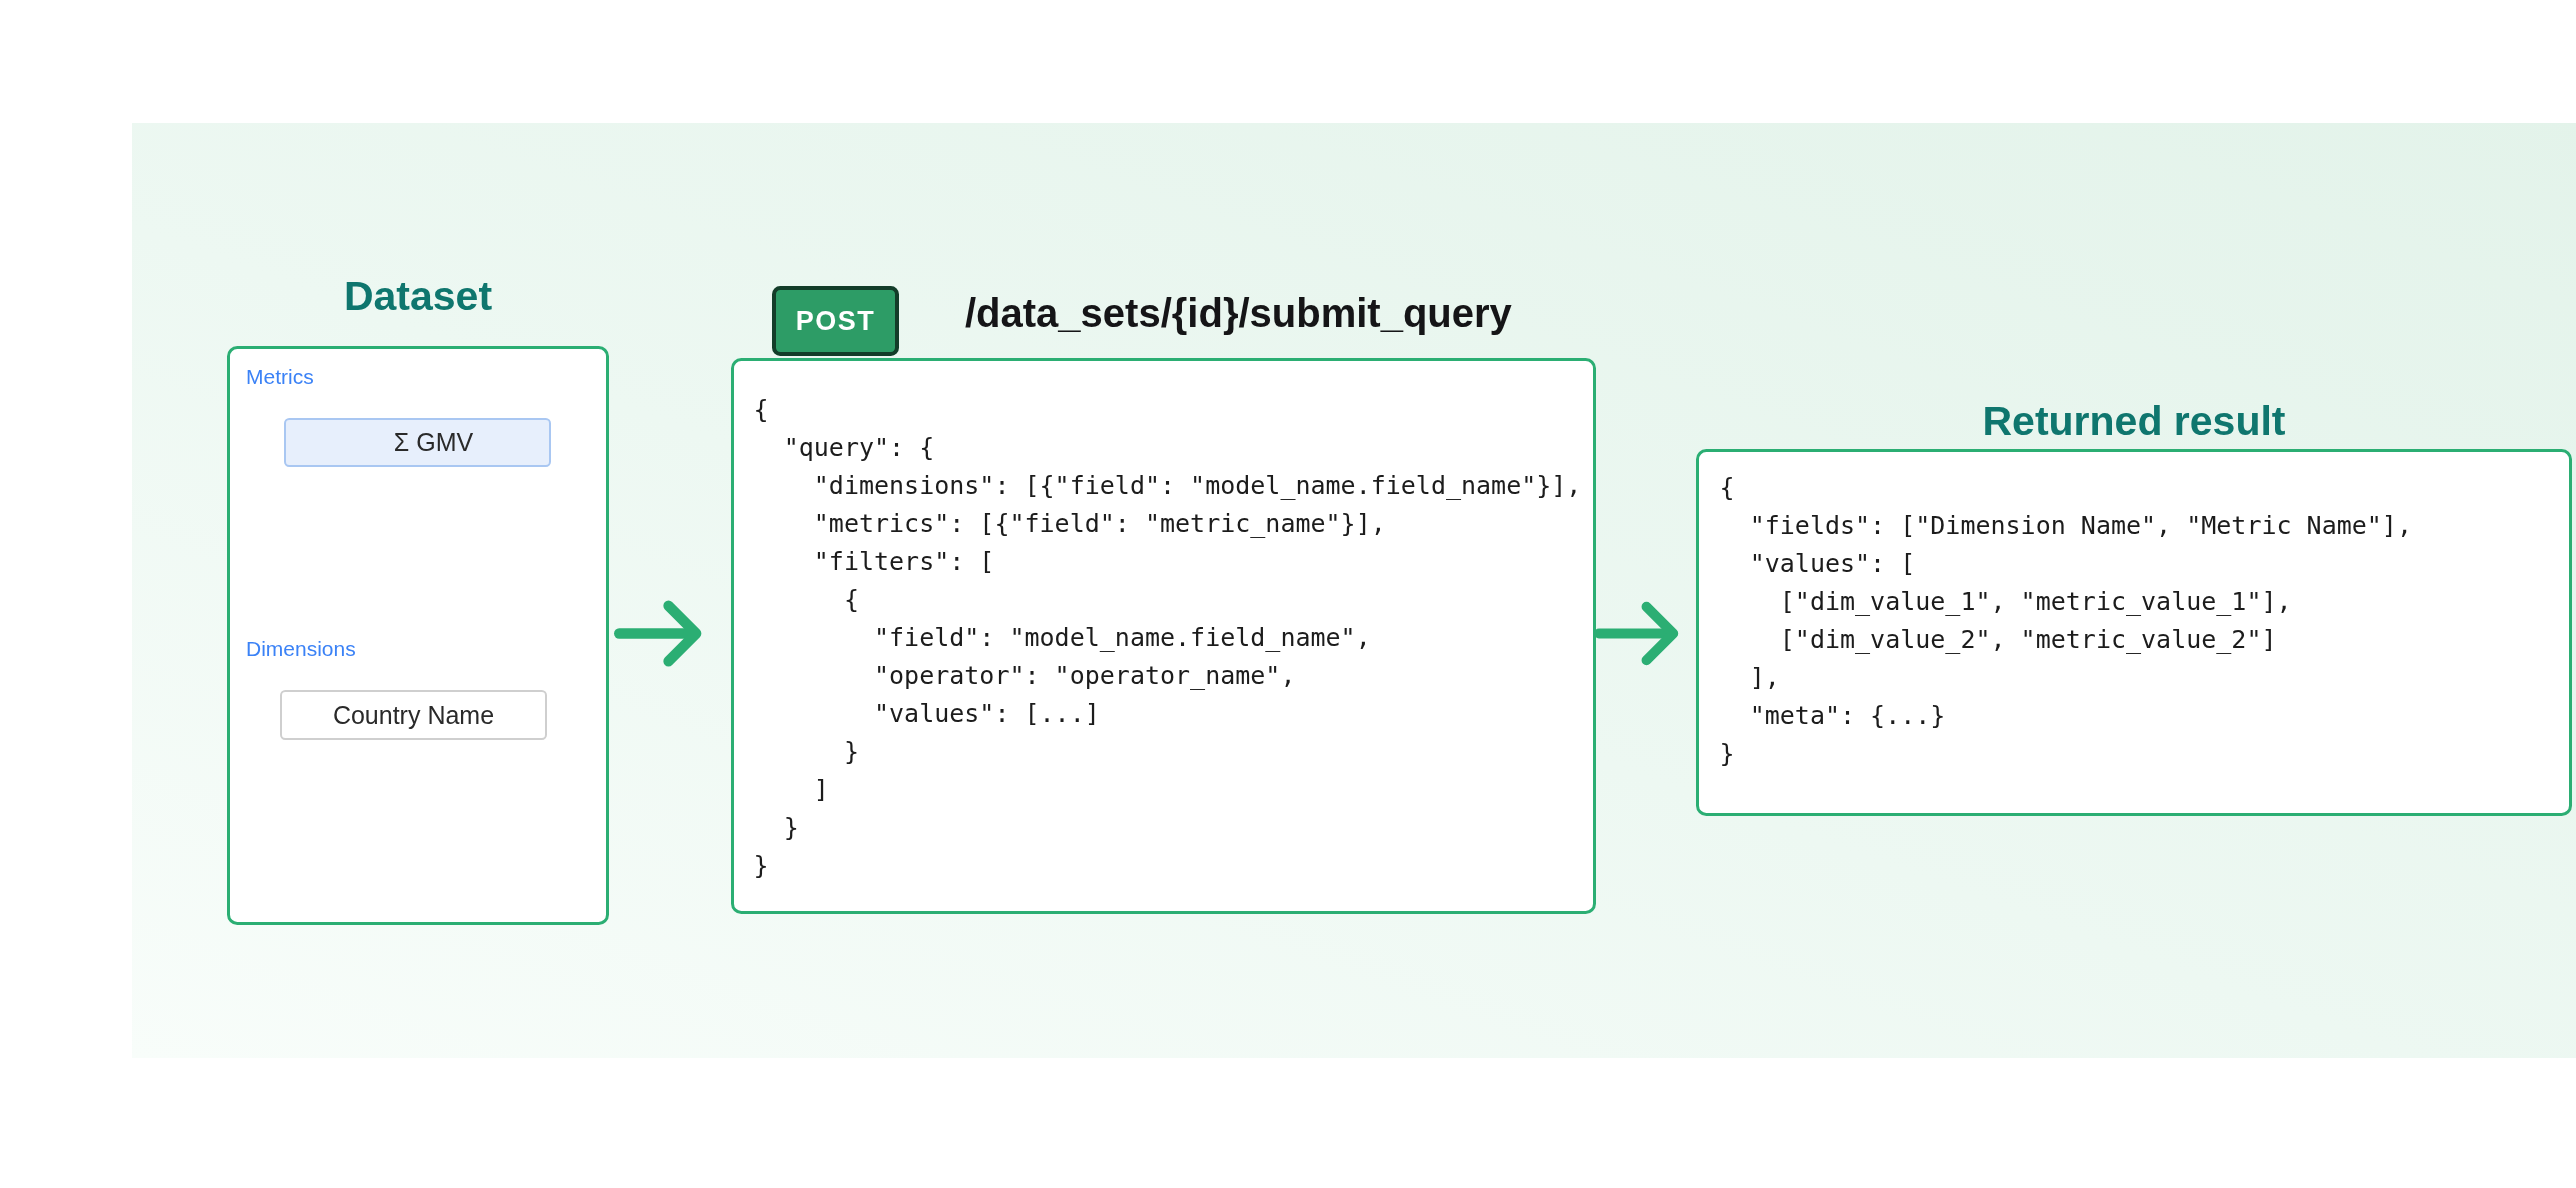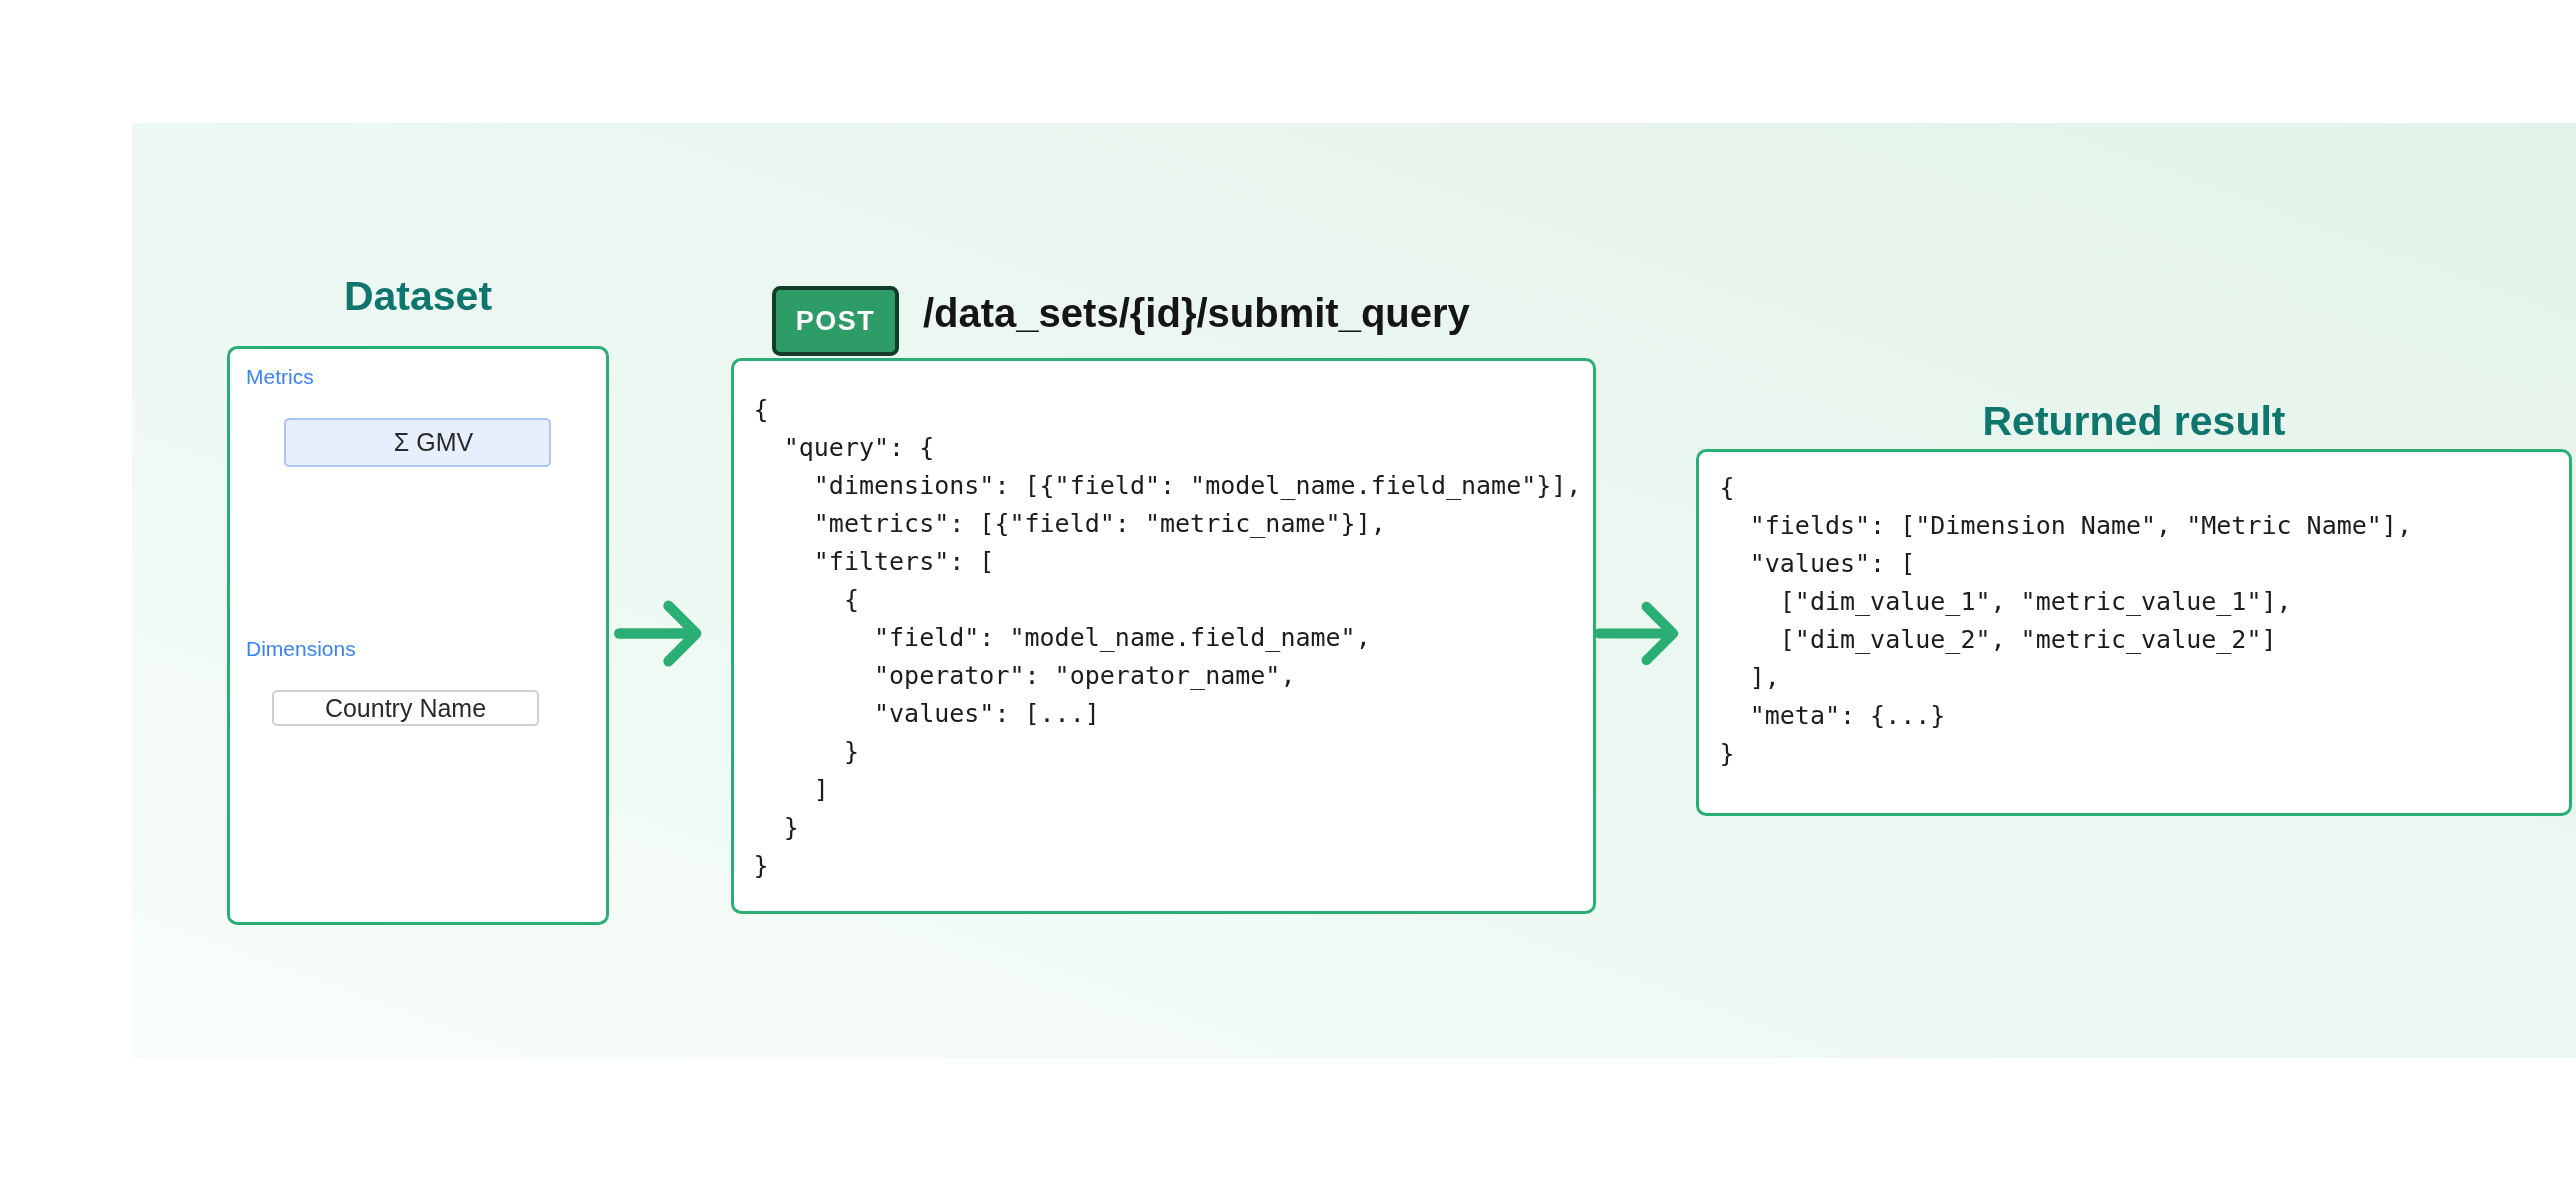--- a/index.html
+++ b/index.html
@@ -50,21 +50,21 @@
   .chip.dimension{background:#ffffff;border:2.1px solid var(--gray-border);}
   .badge{
     position:absolute;box-sizing:border-box;
     background:var(--badge-bg);border:4.6px solid var(--badge-border);
     border-radius:8.2px;
     display:flex;align-items:center;justify-content:center;
     color:#ffffff;font-size:27px;font-weight:700;letter-spacing:1.5px;
   }
   .endpoint-path{
     position:absolute;display:flex;align-items:center;
-    font-size:40px;font-weight:600;color:#151517;white-space:nowrap;
+    font-size:40px;font-weight:600;color:#151517;white-space:nowrap;margin-left:42px;
   }
   pre.code{
     margin:0;font-family:"DejaVu Sans Mono", monospace;
     font-size:25px;line-height:38px;color:#1c1c1c;
     white-space:pre;
   }
   .arrow{position:absolute;color:var(--green);}
   .arrow svg{display:block;width:100%;height:100%;}
 </style>
 </head>
@@ -77,21 +77,21 @@
 
   <div class="green-box" style="left:227px;top:346px;width:382px;height:579px;"></div>
 
   <div class="group-label" style="left:246px;top:365px;">Metrics</div>
 
   <div class="chip metric" style="left:284px;top:418px;width:267px;height:49px;">Σ GMV</div>
 
 
   <div class="group-label" style="left:246px;top:637px;">Dimensions</div>
 
-  <div class="chip dimension" style="left:272px;top:690px;width:267px;height:36px;">Country Name</div>
+  <div class="chip dimension" style="left:280px;top:690px;width:267px;height:50px;">Country Name</div>
 
 
 
   <div class="arrow" style="left:613px;top:587px;width:112px;height:93px;">
     <svg viewBox="0 0 218 180" xmlns="http://www.w3.org/2000/svg">
       <path d="M 12 90 H 156" fill="none" stroke="currentColor" stroke-width="20" stroke-linecap="round"></path>
       <path d="M 108 36 L 162 90 L 108 144" fill="none" stroke="currentColor" stroke-width="20" stroke-linecap="round" stroke-linejoin="round"></path>
     </svg>
   </div>
 

